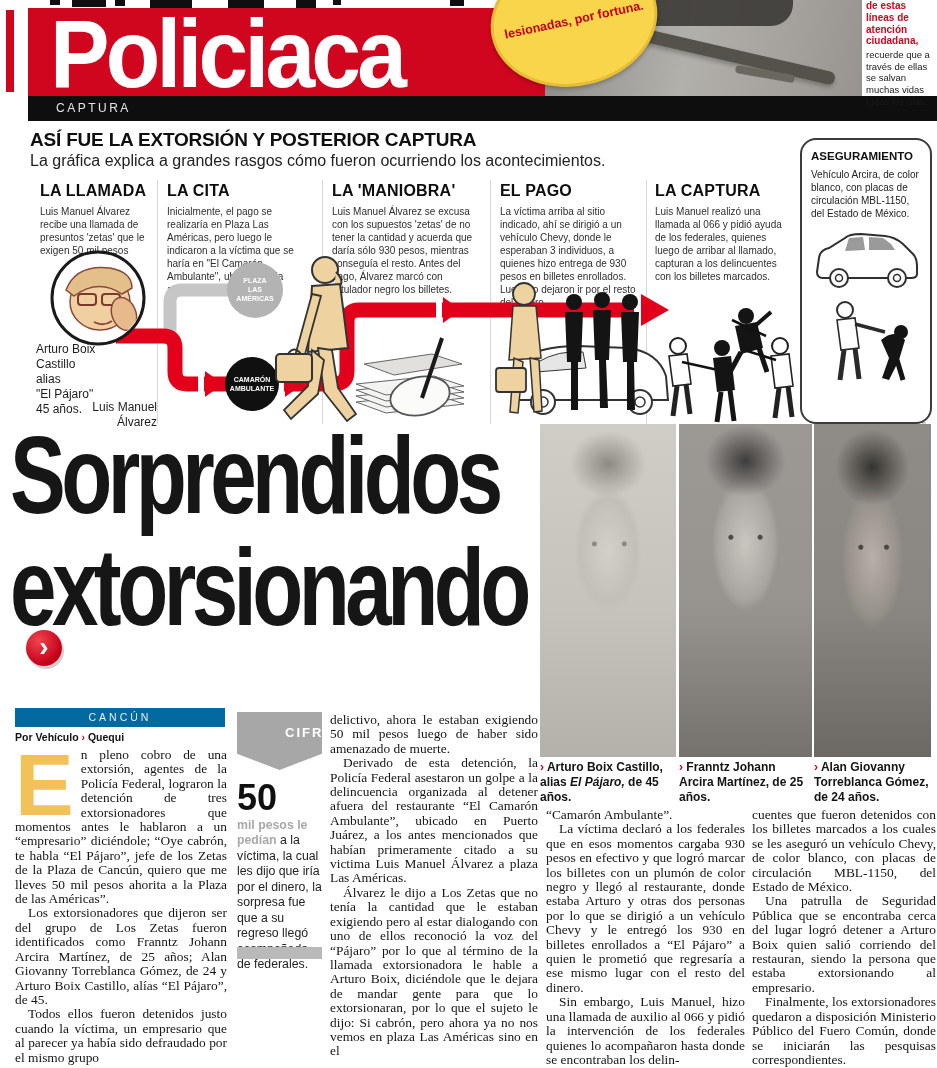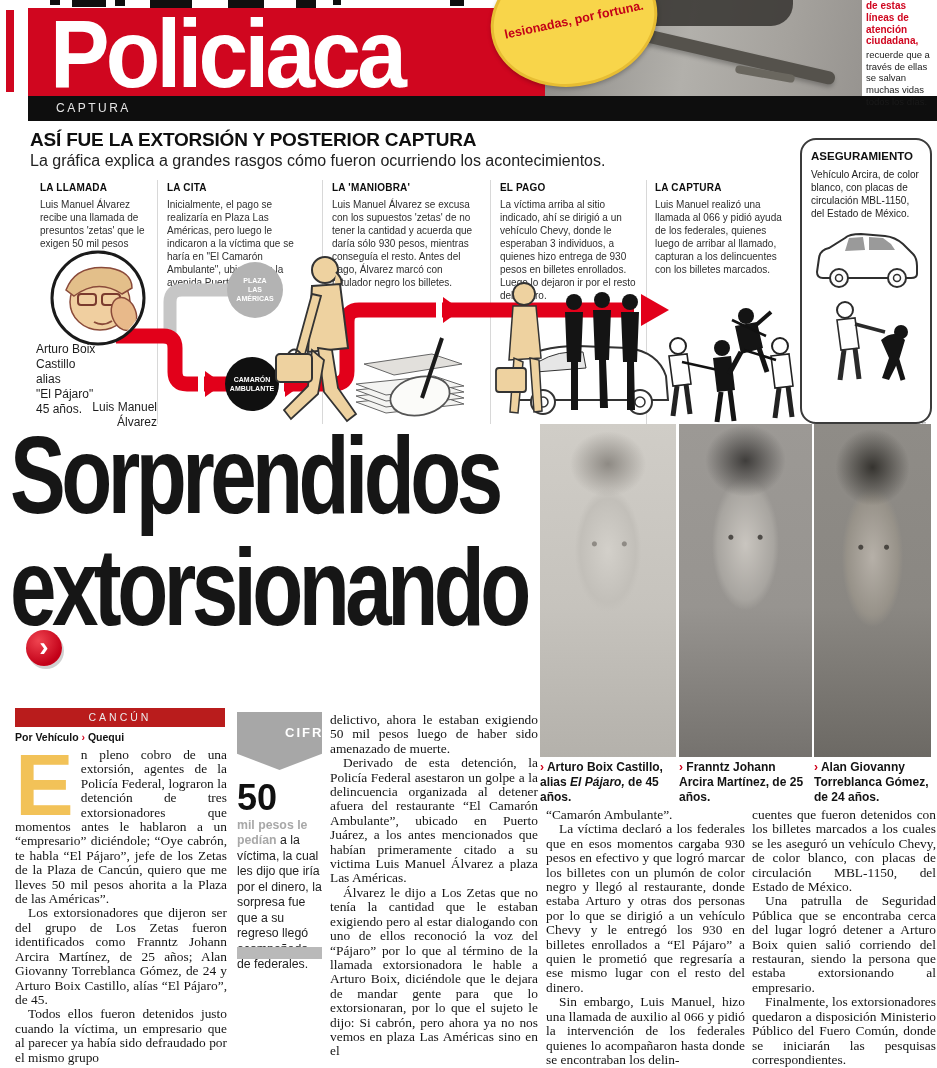--- a/index.html
+++ b/index.html
@@ -33,21 +33,21 @@
   .kicker{position:absolute;left:28px;top:96px;width:909px;height:25px;background:#0e0e0e;}
   .kicker span{display:inline-block;padding-left:28px;font-size:12px;letter-spacing:2.5px;
           color:#e5e5e5;line-height:25px;}
 
   
   .ig-title{position:absolute;left:30px;top:129px;font-size:19px;font-weight:bold;color:#0f0f0f;
             letter-spacing:-.2px;margin:0;}
   .ig-sub{position:absolute;left:30px;top:152px;font-size:16px;color:#222;margin:0;}
   .vsep{position:absolute;top:180px;width:1px;height:244px;background:#d8d8d8;}
   .step{position:absolute;top:182px;}
-  .step h4{margin:0 0 5px 0;font-size:10px;font-weight:bold;color:#0d0d0d;letter-spacing:.2px;}
+  .step h4{margin:0 0 5px 0;font-size:16px;font-weight:bold;color:#0d0d0d;letter-spacing:.2px;}
   .step p{margin:0;font-size:10px;line-height:1.3;color:#2e2e2e;}
   .ig-label{position:absolute;font-size:12px;line-height:1.25;color:#1c1c1c;white-space:pre-line;}
   .aseg{position:absolute;left:800px;top:138px;width:132px;height:286px;border:2.5px solid #3b3b3b;
         border-radius:16px;background:#fff;box-sizing:border-box;padding:10px 9px;z-index:2;}
   .aseg h4{margin:0 0 6px 0;font-size:11.5px;font-weight:bold;}
   .aseg p{margin:0;font-size:10px;line-height:1.3;color:#222;}
   .credit{position:absolute;left:920px;top:250px;height:180px;writing-mode:vertical-rl;
           transform:rotate(180deg);font-size:6.5px;color:#8a8a8a;letter-spacing:.4px;}
 
   
@@ -83,21 +83,21 @@
     background:
       radial-gradient(circle 3px at 40% 37%,#4a4742 0 2px,transparent 3px),
       radial-gradient(circle 3px at 62% 37%,#4a4742 0 2px,transparent 3px),
       radial-gradient(ellipse 44% 16% at 50% 13%,#35332f 0,transparent 72%),
       radial-gradient(ellipse 35% 28% at 50% 40%,#b6b0a8 0,#979289 62%,transparent 75%),
       linear-gradient(180deg,#8f8c87 0%,#8a8782 55%,#6c6964 100%);}
   .cap{position:absolute;top:760px;font-size:12px;font-weight:bold;line-height:1.25;color:#131313;}
   .bullet{color:#d0021b;font-weight:bold;}
 
   
-  .loc-bar{position:absolute;left:15px;top:708px;width:210px;height:19px;background:#b91c1c;
+  .loc-bar{position:absolute;left:15px;top:708px;width:210px;height:19px;background:#0369a1;
       color:#ececec;font-size:10.5px;letter-spacing:3px;text-align:center;line-height:19px;}
   .byline{position:absolute;left:15px;top:731px;font-size:10.5px;color:#111;}
   .byline b{font-weight:bold;}
   .bodycol{position:absolute;font-family:"Liberation Serif",serif;font-size:13.4px;
       line-height:14.4px;text-align:justify;color:#141414;}
   .bodycol p{margin:0;}
   .bodycol p + p{text-indent:13px;}
   .dropcap{float:left;font-family:"Liberation Sans",sans-serif;font-weight:bold;
       font-size:88px;line-height:.78;color:#f2c258;margin:3px 7px 0 0;}
   .cifra{position:absolute;left:237px;top:712px;width:85px;}

